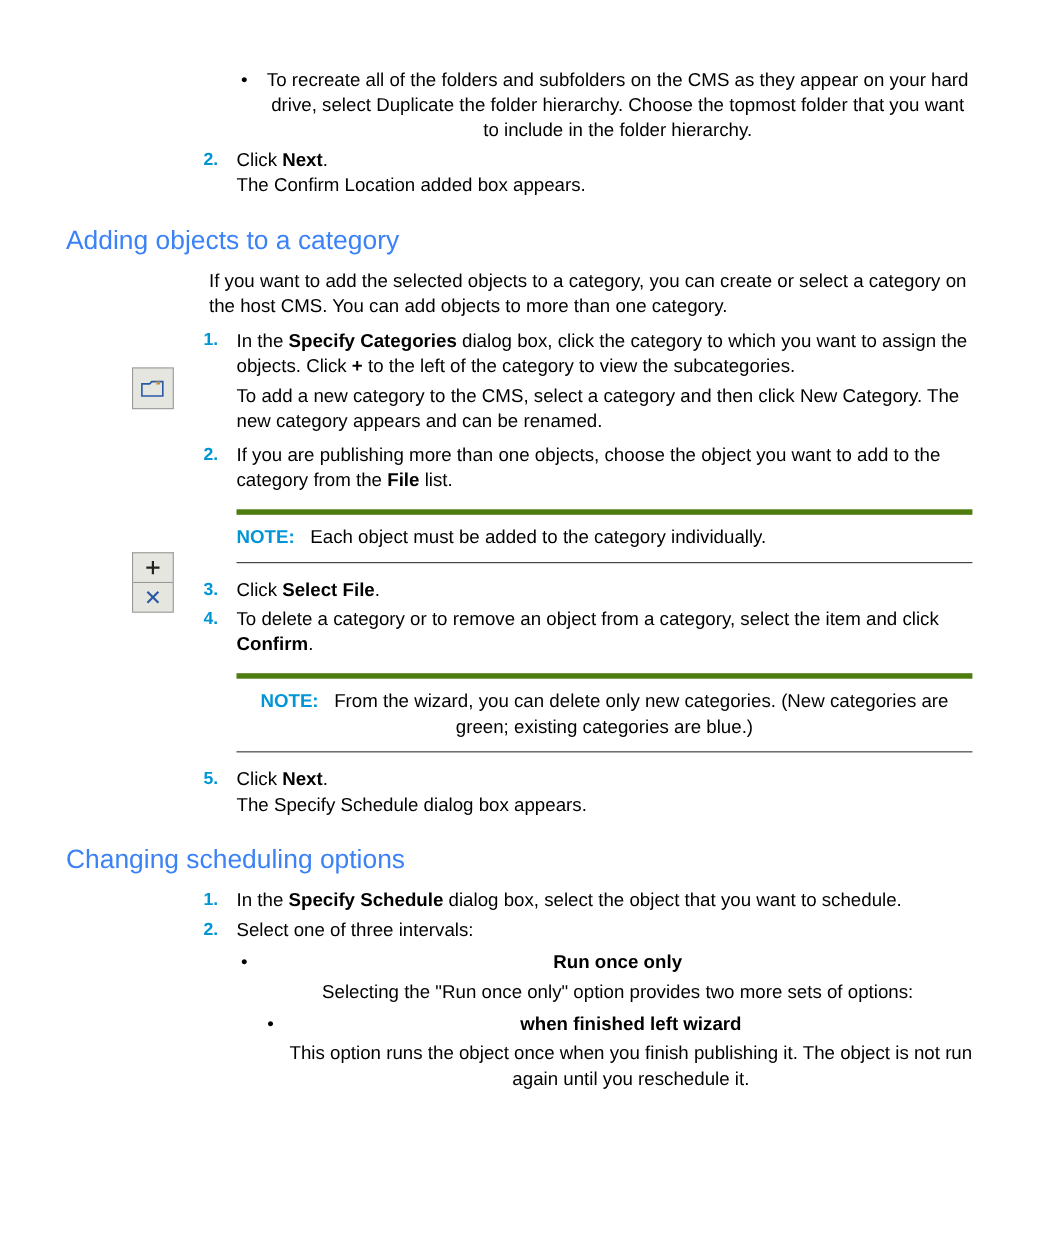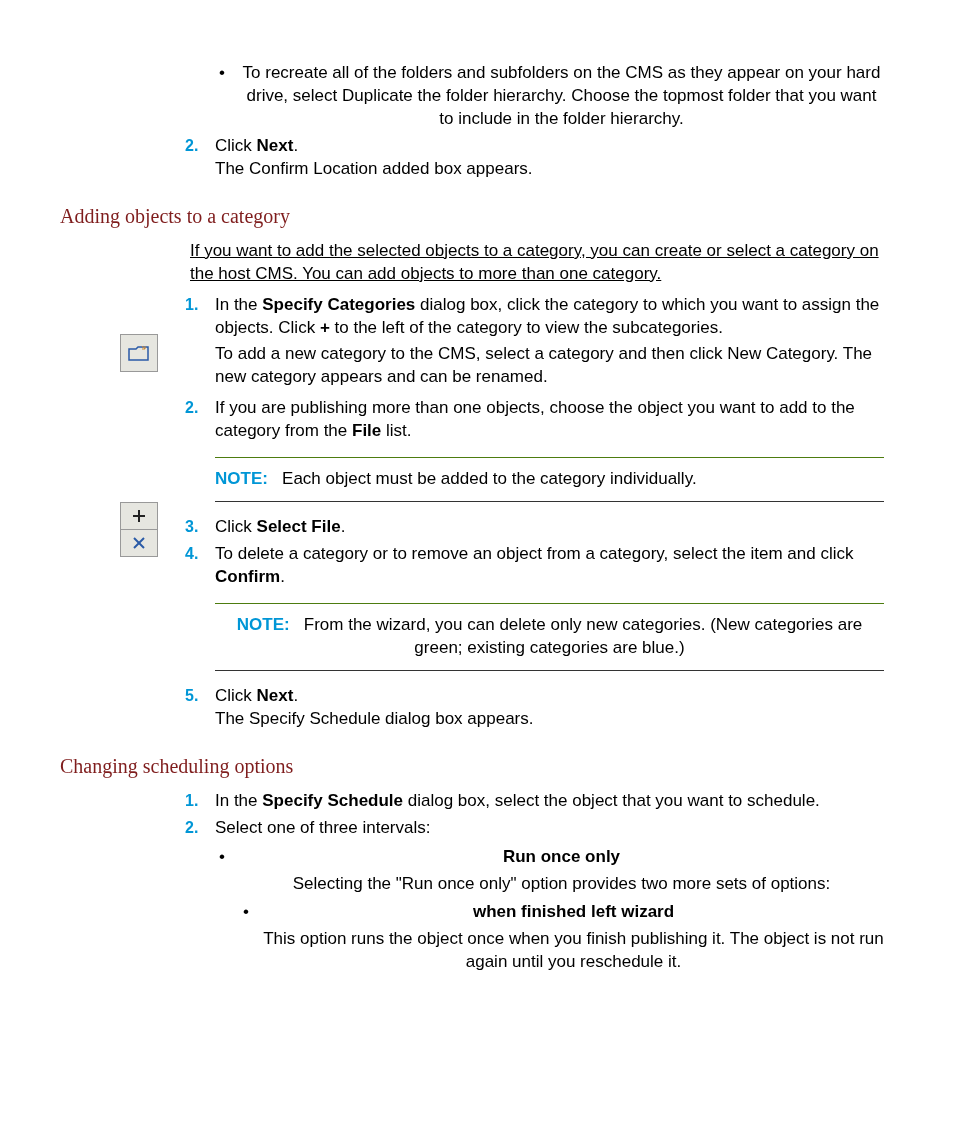--- a/index.html
+++ b/index.html
@@ -9,30 +9,29 @@
     width: 954px;
     box-sizing: border-box;
     font-family: "Helvetica Neue", Helvetica, Arial, sans-serif;
     font-size: 17px;
     color: #000;
     line-height: 1.35;
     background: #fff;
   }
   .content-col {
     margin-left: 130px;
-    text-decoration: underline;
   }
   .step-col {
     margin-left: 125px;
   }
   h2 {
-    font-family: Liberation Serif, serif;
+    font-family: Liberation Sans, sans-serif;
     font-weight: 300;
-    color: #7f1d1d;
-    font-size: 20px;
+    color: #3b82f6;
+    font-size: 24px;
     margin: 22px 0 10px 0;
   }
   p { margin: 4px 0 8px 0; }
   ol { list-style: none; padding: 0; margin: 0; }
   ol > li { position: relative; padding-left: 30px; margin: 4px 0; }
   ol > li > .num {
     position: absolute;
     left: 0;
     top: 0;
     color: #0096d6;
@@ -43,21 +42,21 @@
   ul.bullets { list-style: none; padding: 0; margin: 0; }
   ul.bullets > li { position: relative; padding-left: 24px; margin: 2px 0; text-align: center; }
   ul.bullets > li::before {
     content: "•";
     position: absolute;
     left: 4px;
     top: 0;
   }
   b, .b { font-weight: bold; font-family: Arial, sans-serif; }
   .note-box {
-    border-top: 1px solid #4d7c0f;
+    border-top: 5px solid #4d7c0f;
     border-bottom: 1px solid #333;
     padding: 10px 0;
     margin: 14px 0 14px 0;
   }
   .note-label {
     color: #0096d6;
     font-family: Arial, sans-serif;
     font-weight: bold;
   }
   .icon-box {

